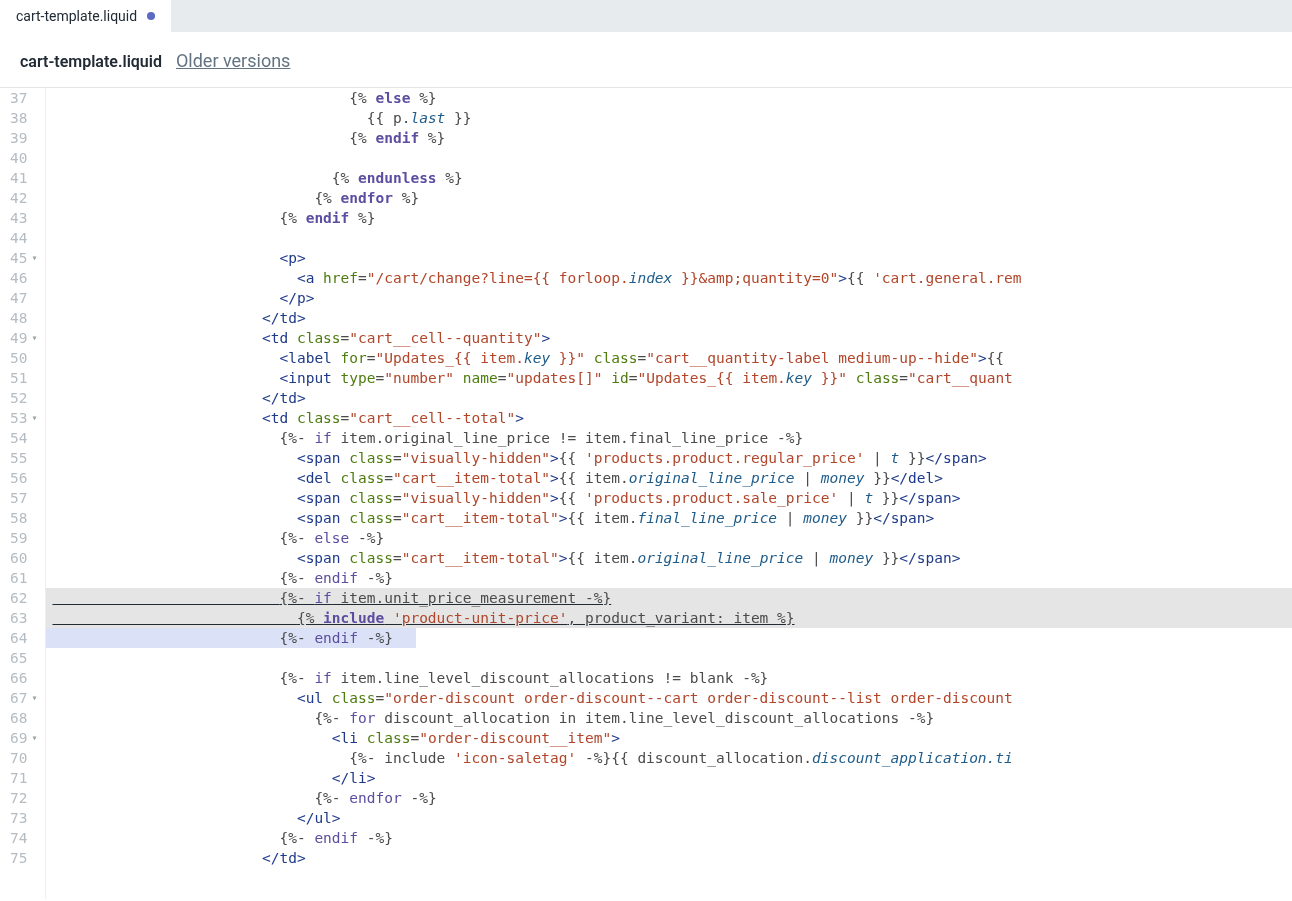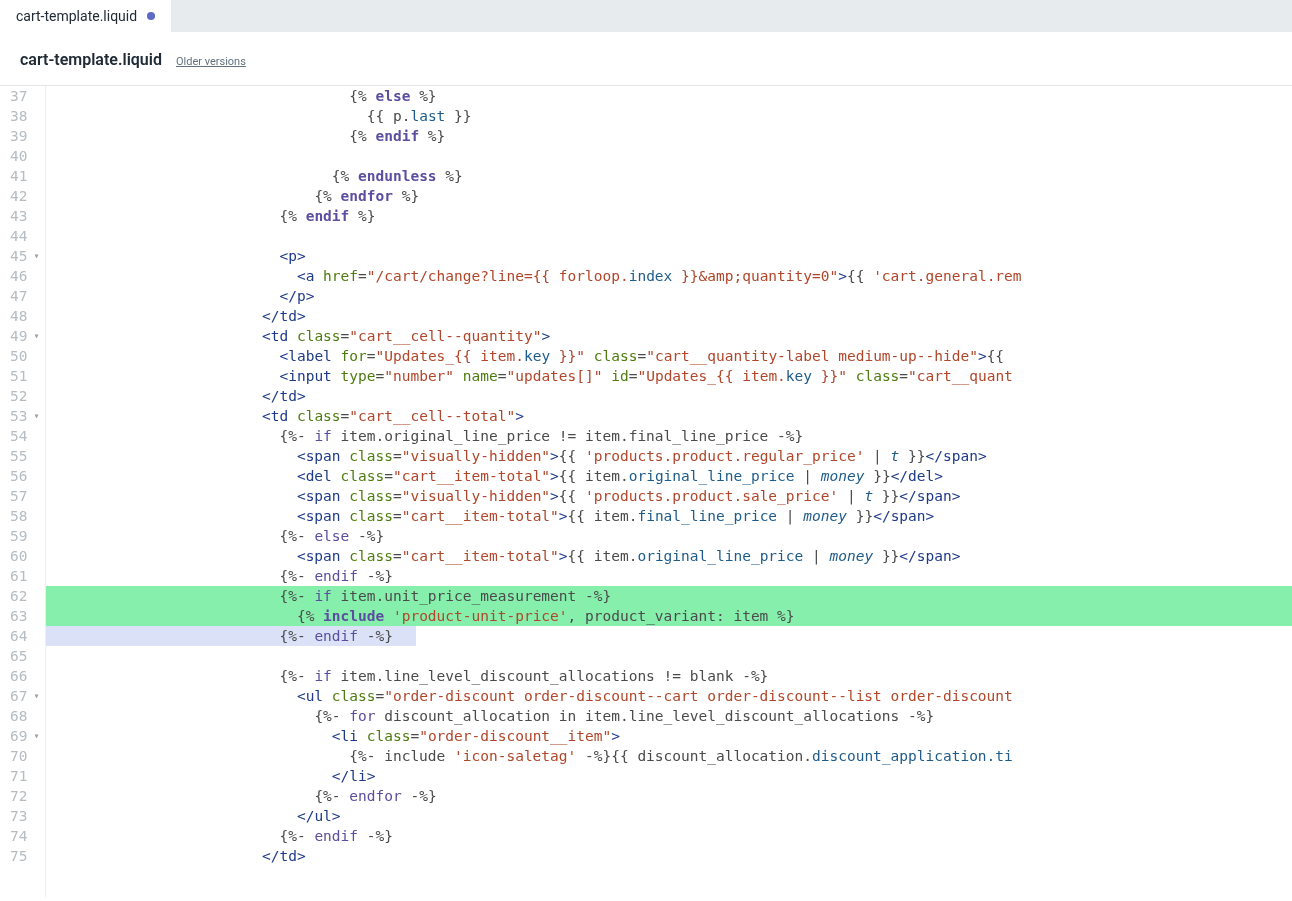--- a/index.html
+++ b/index.html
@@ -35,38 +35,37 @@
     align-items: baseline;
     gap: 14px;
     border-bottom: 1px solid #e4e6e8;
   }
   .file-title {
     font-weight: 600;
     font-size: 16px;
     color: #212b36;
   }
   .older-versions {
-    font-size: 11px;
+    font-size: 18px;
     color: #637381;
     text-decoration: underline;
     cursor: pointer;
   }
   .editor {
     display: flex;
     font-family: "SFMono-Regular", Menlo, Consolas, monospace;
     font-size: 14.5px;
     line-height: 20px;
     height: calc(100vh - 90px);
     overflow: hidden;
     white-space: pre;
   }
   .gutter {
     background: #ffffff;
     color: #b5bcc2;
-    text-align: right;
     padding: 0 6px 0 10px;
     user-select: none;
     border-right: 1px solid #eceff1;
     flex: 0 0 auto;
   }
   .gutter-line {
     height: 20px;
     display: flex;
     justify-content: flex-end;
     align-items: center;
@@ -81,32 +80,32 @@
   }
   .code-area {
     flex: 1 1 auto;
     position: relative;
     overflow: hidden;
   }
   .code-line {
     height: 20px;
     padding-left: 6px;
   }
-  .hl { background: #86efac; }
+  .hl { background: #e5e5e5; text-decoration: underline; }
   .hl-end {
     background: linear-gradient(to right, #dbe2f7 0, #dbe2f7 370px, transparent 370px);
   }
   
   .c-tag    { color: #1e3a8a; }   
   .c-name   { color: #1e3a8a; }   
   .c-attr   { color: #4d7c0f; }   
   .c-str    { color: #b1462a; }   
   .c-key    { color: #5c4da0; font-weight: 600; } 
   .c-key-nb { color: #5c4da0; }   
-  .c-prop   { color: #1f5c8a; } 
+  .c-prop   { color: #1f5c8a; font-style: italic; } 
   .c-filter { color: #1f5c8a; font-style: italic; } 
   .c-delim  { color: #4b4b4b; }
   .c-plain  { color: #4b4b4b; }   
 </style>
 </head>
 <body>
 
 <div class="tab-bar">
   <div class="tab">
     <span>cart-template.liquid</span>

